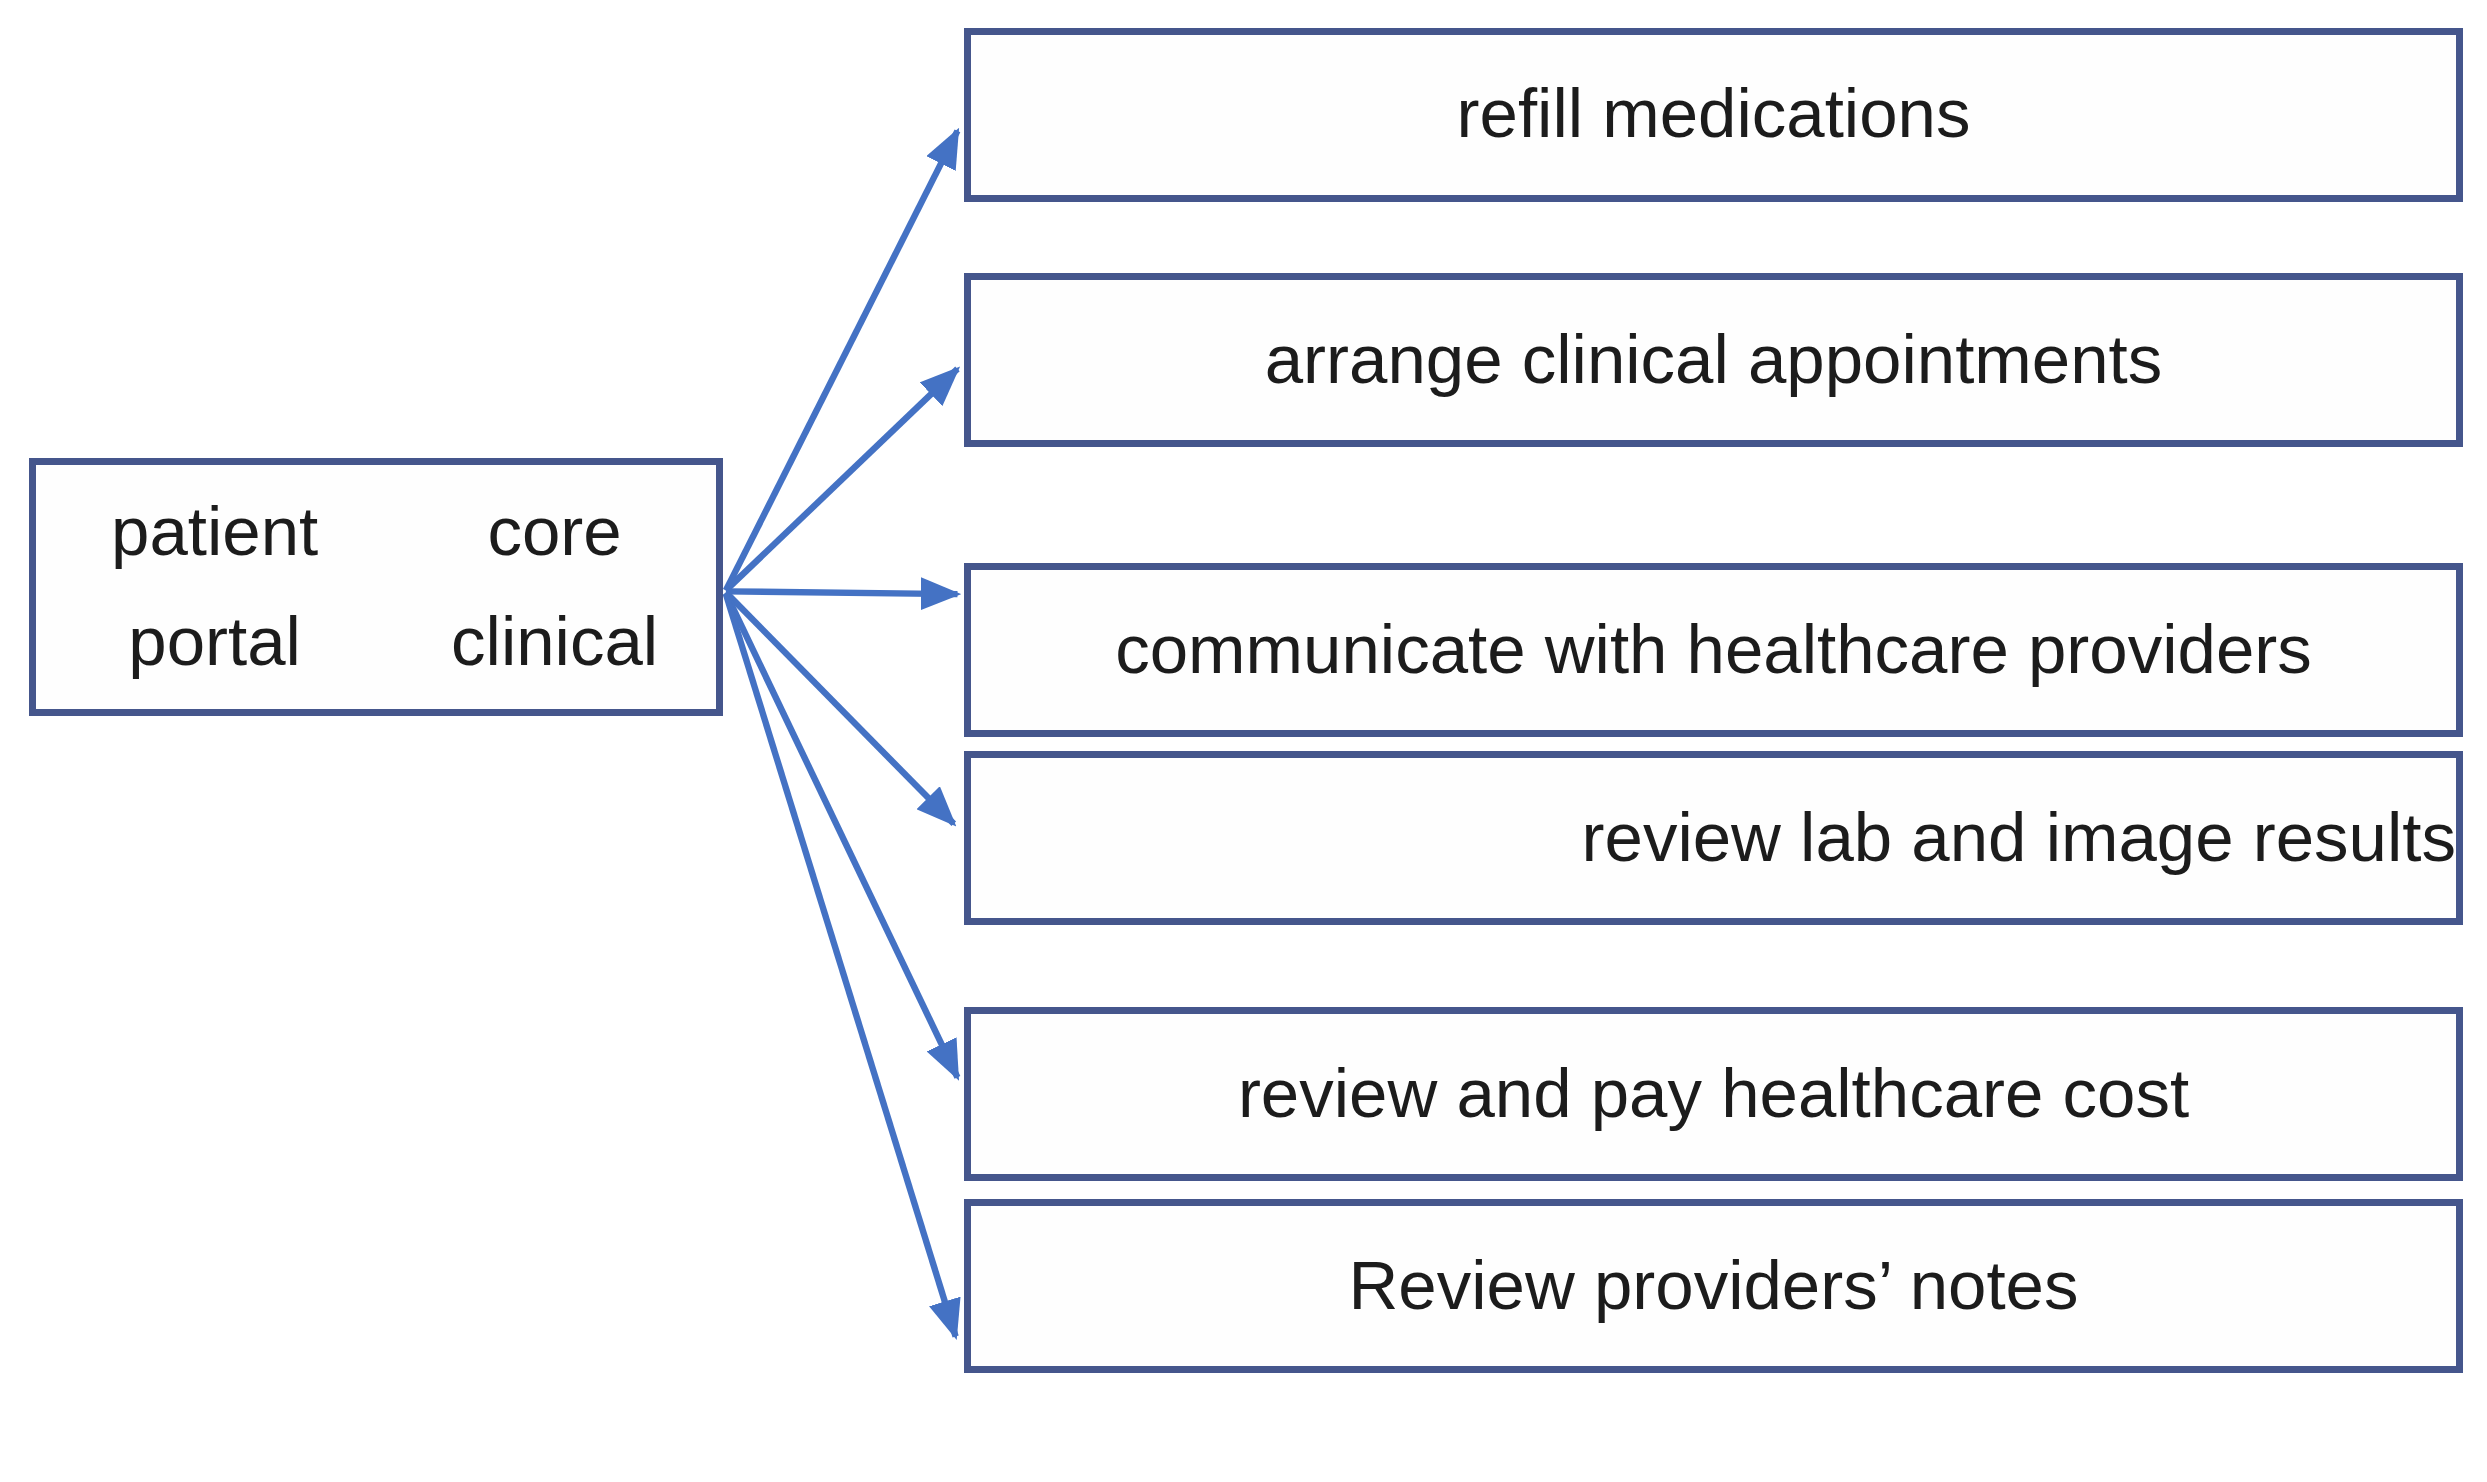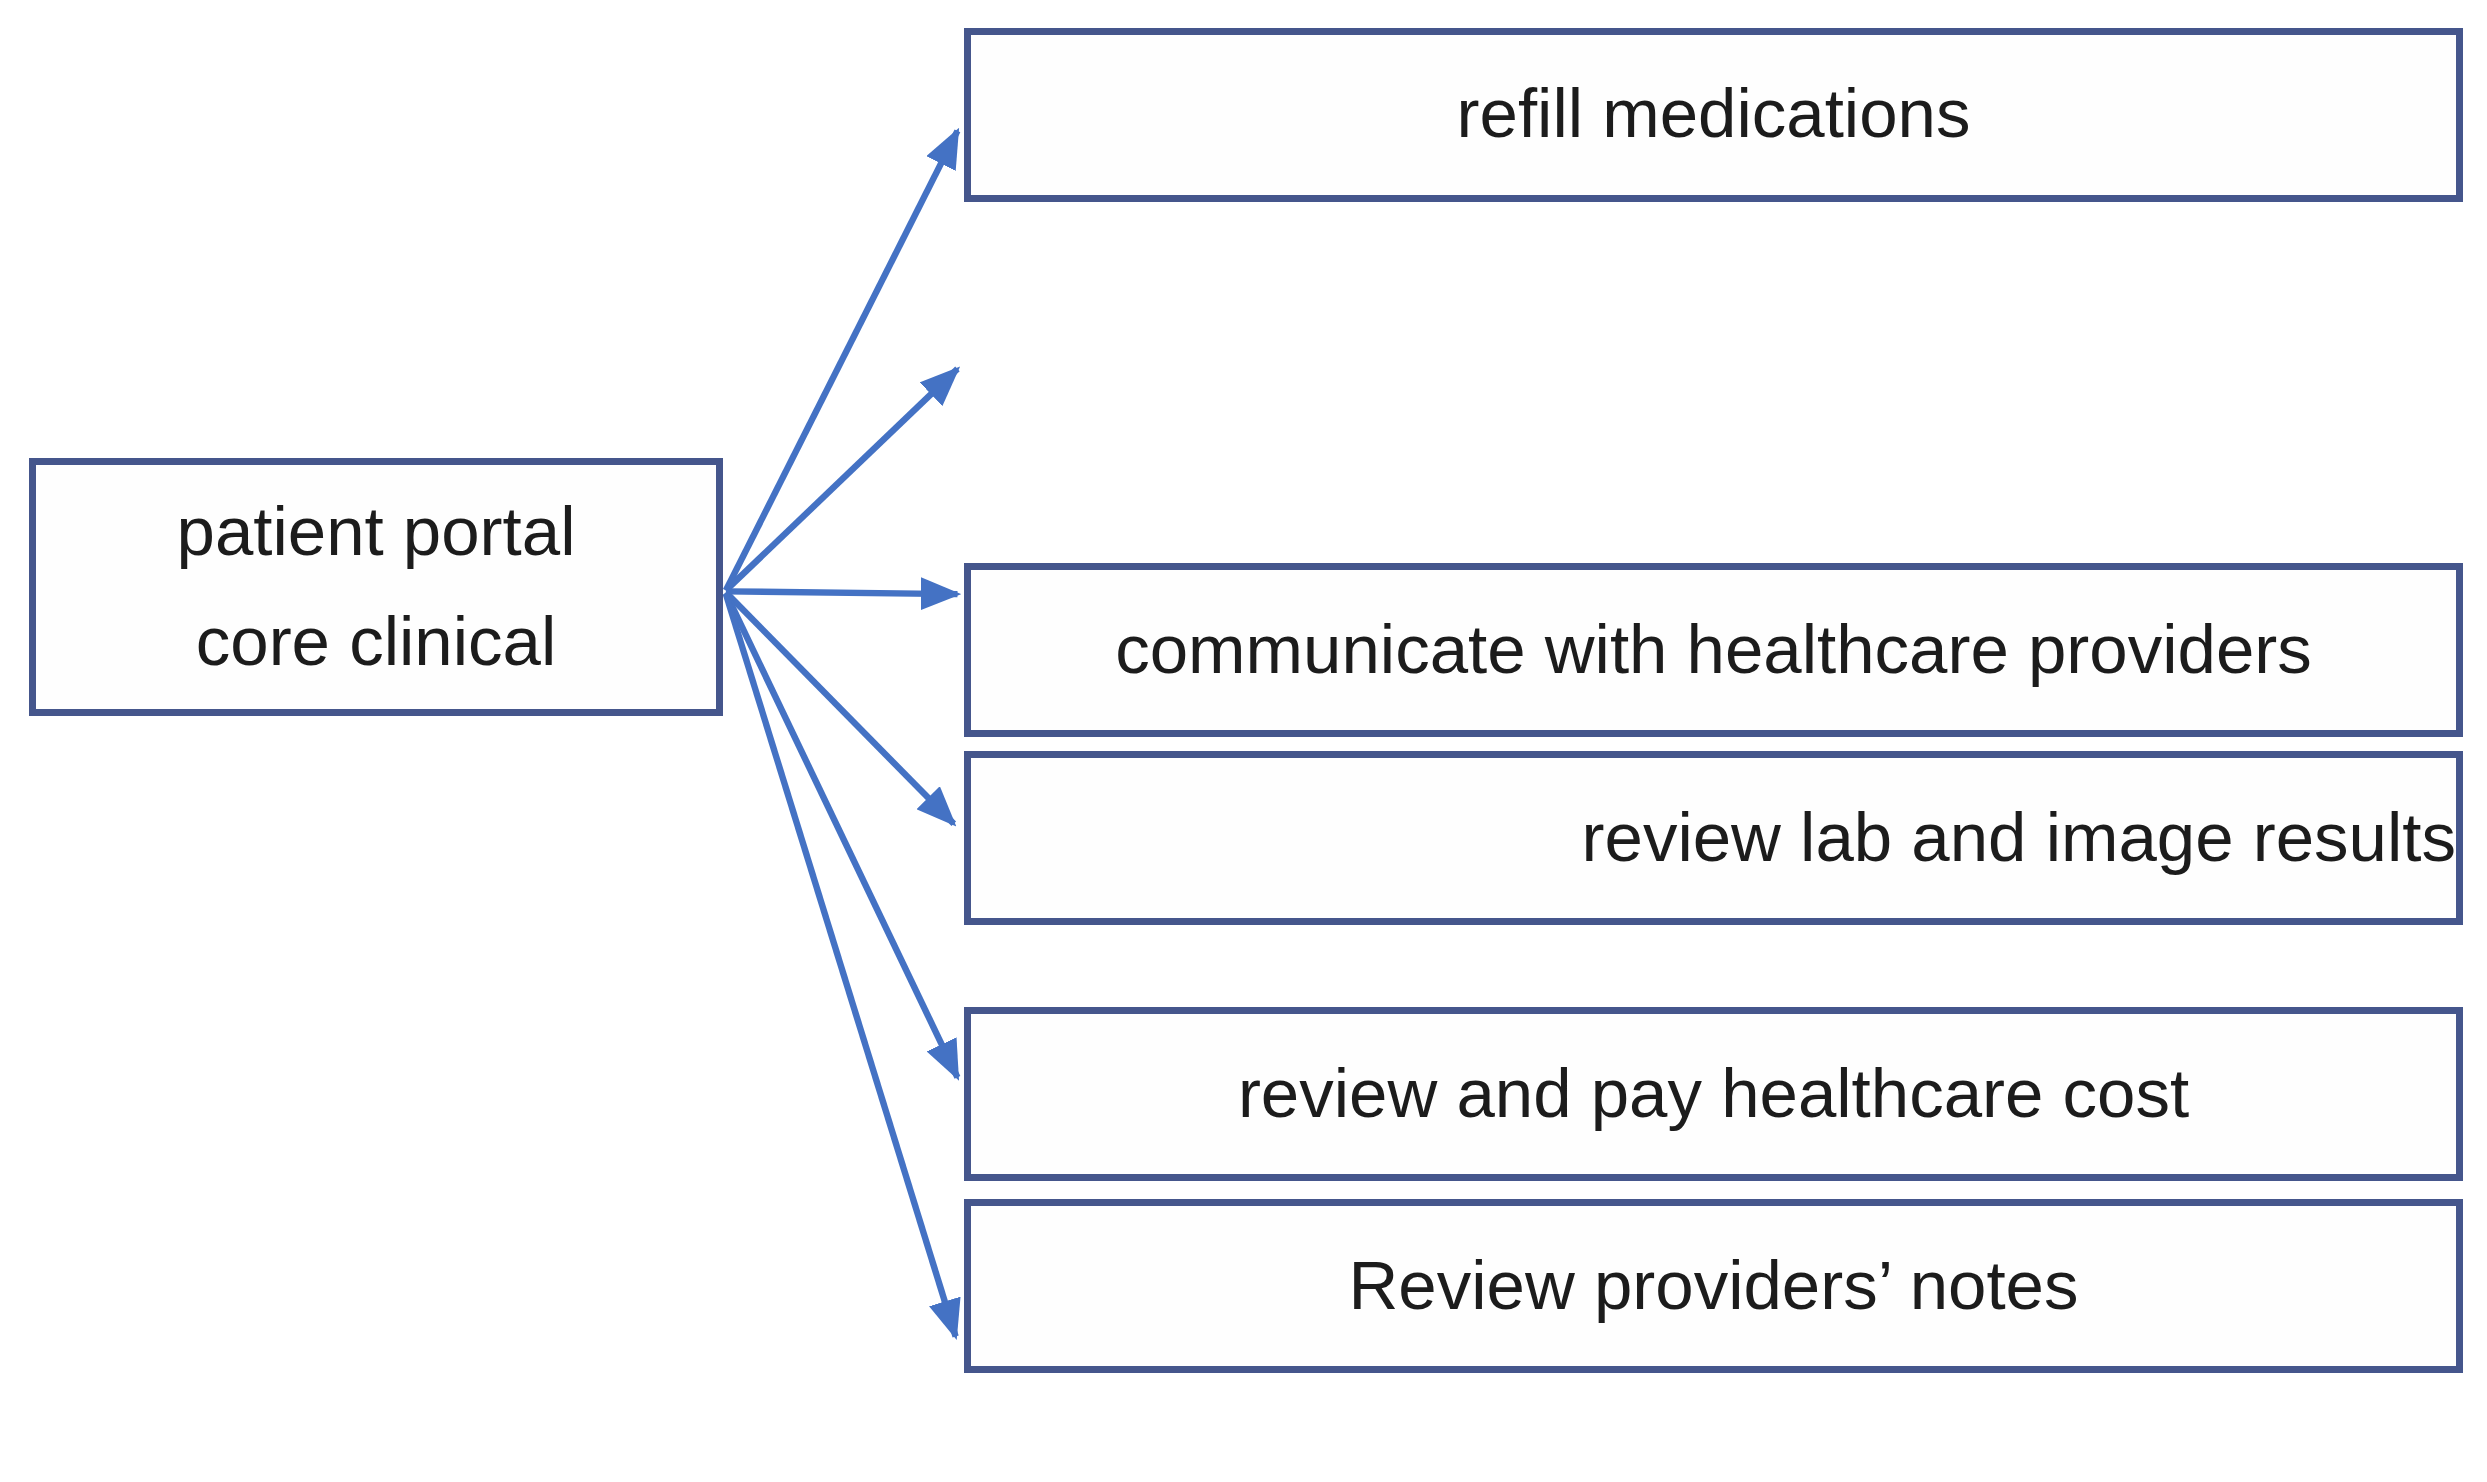--- a/index.html
+++ b/index.html
@@ -41,21 +41,21 @@
     justify-content: center;
     text-align: center;
     font-size: 69px;
     line-height: 1.25;
   }
   .box.root {
     left: 29px;
     top: 458px;
     width: 694px;
     height: 258px;
-    flex-direction: column;
+    flex-direction: row;
     line-height: 1.6;
   }
   .box.fn {
     left: 964px;
     width: 1499px;
     height: 174px;
   }
   .fn1 { top: 27.5px; }
   .fn2 { top: 273px; }
   .fn3 { top: 515px; margin-top: 48px; }
@@ -84,20 +84,23 @@
 
   <div class="box root">
     <div>patient portal</div>
     <div>core clinical</div>
   </div>
 
   <div class="box fn fn1">
     <span>refill medications</span>
   </div>
 
+  <div class="box fn fn2">
+    <span>arrange clinical appointments</span>
+  </div>
 
   <div class="box fn fn3">
     <span>communicate with healthcare providers</span>
   </div>
 
   <div class="box fn fn4">
     <span>review lab and image results</span>
   </div>
 
   <div class="box fn fn5">

